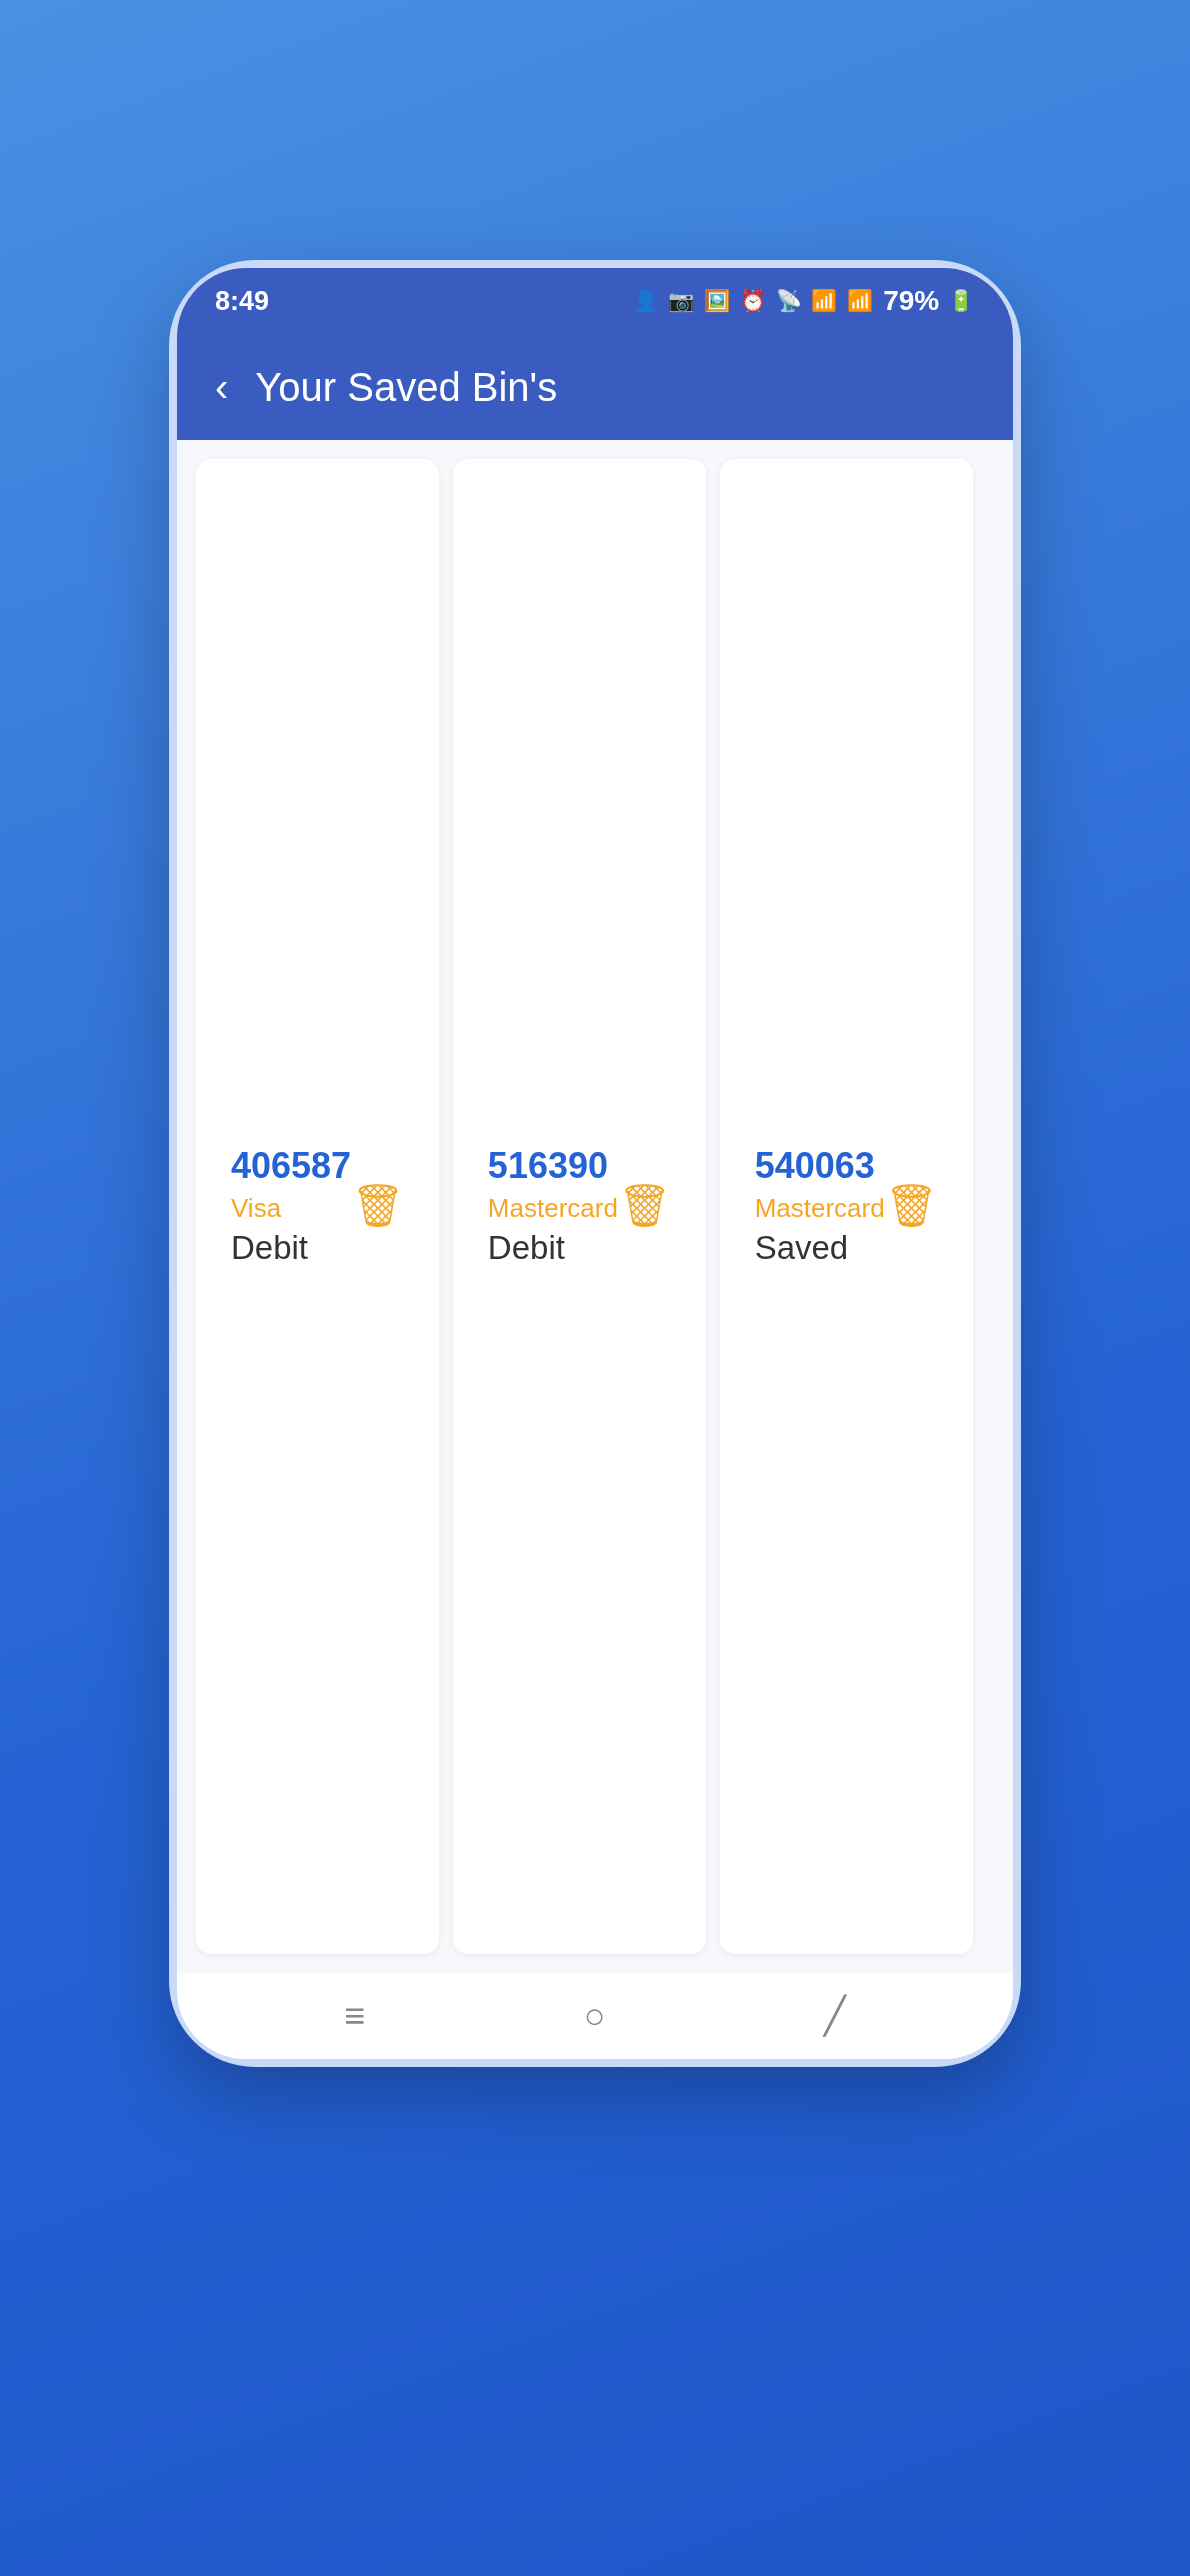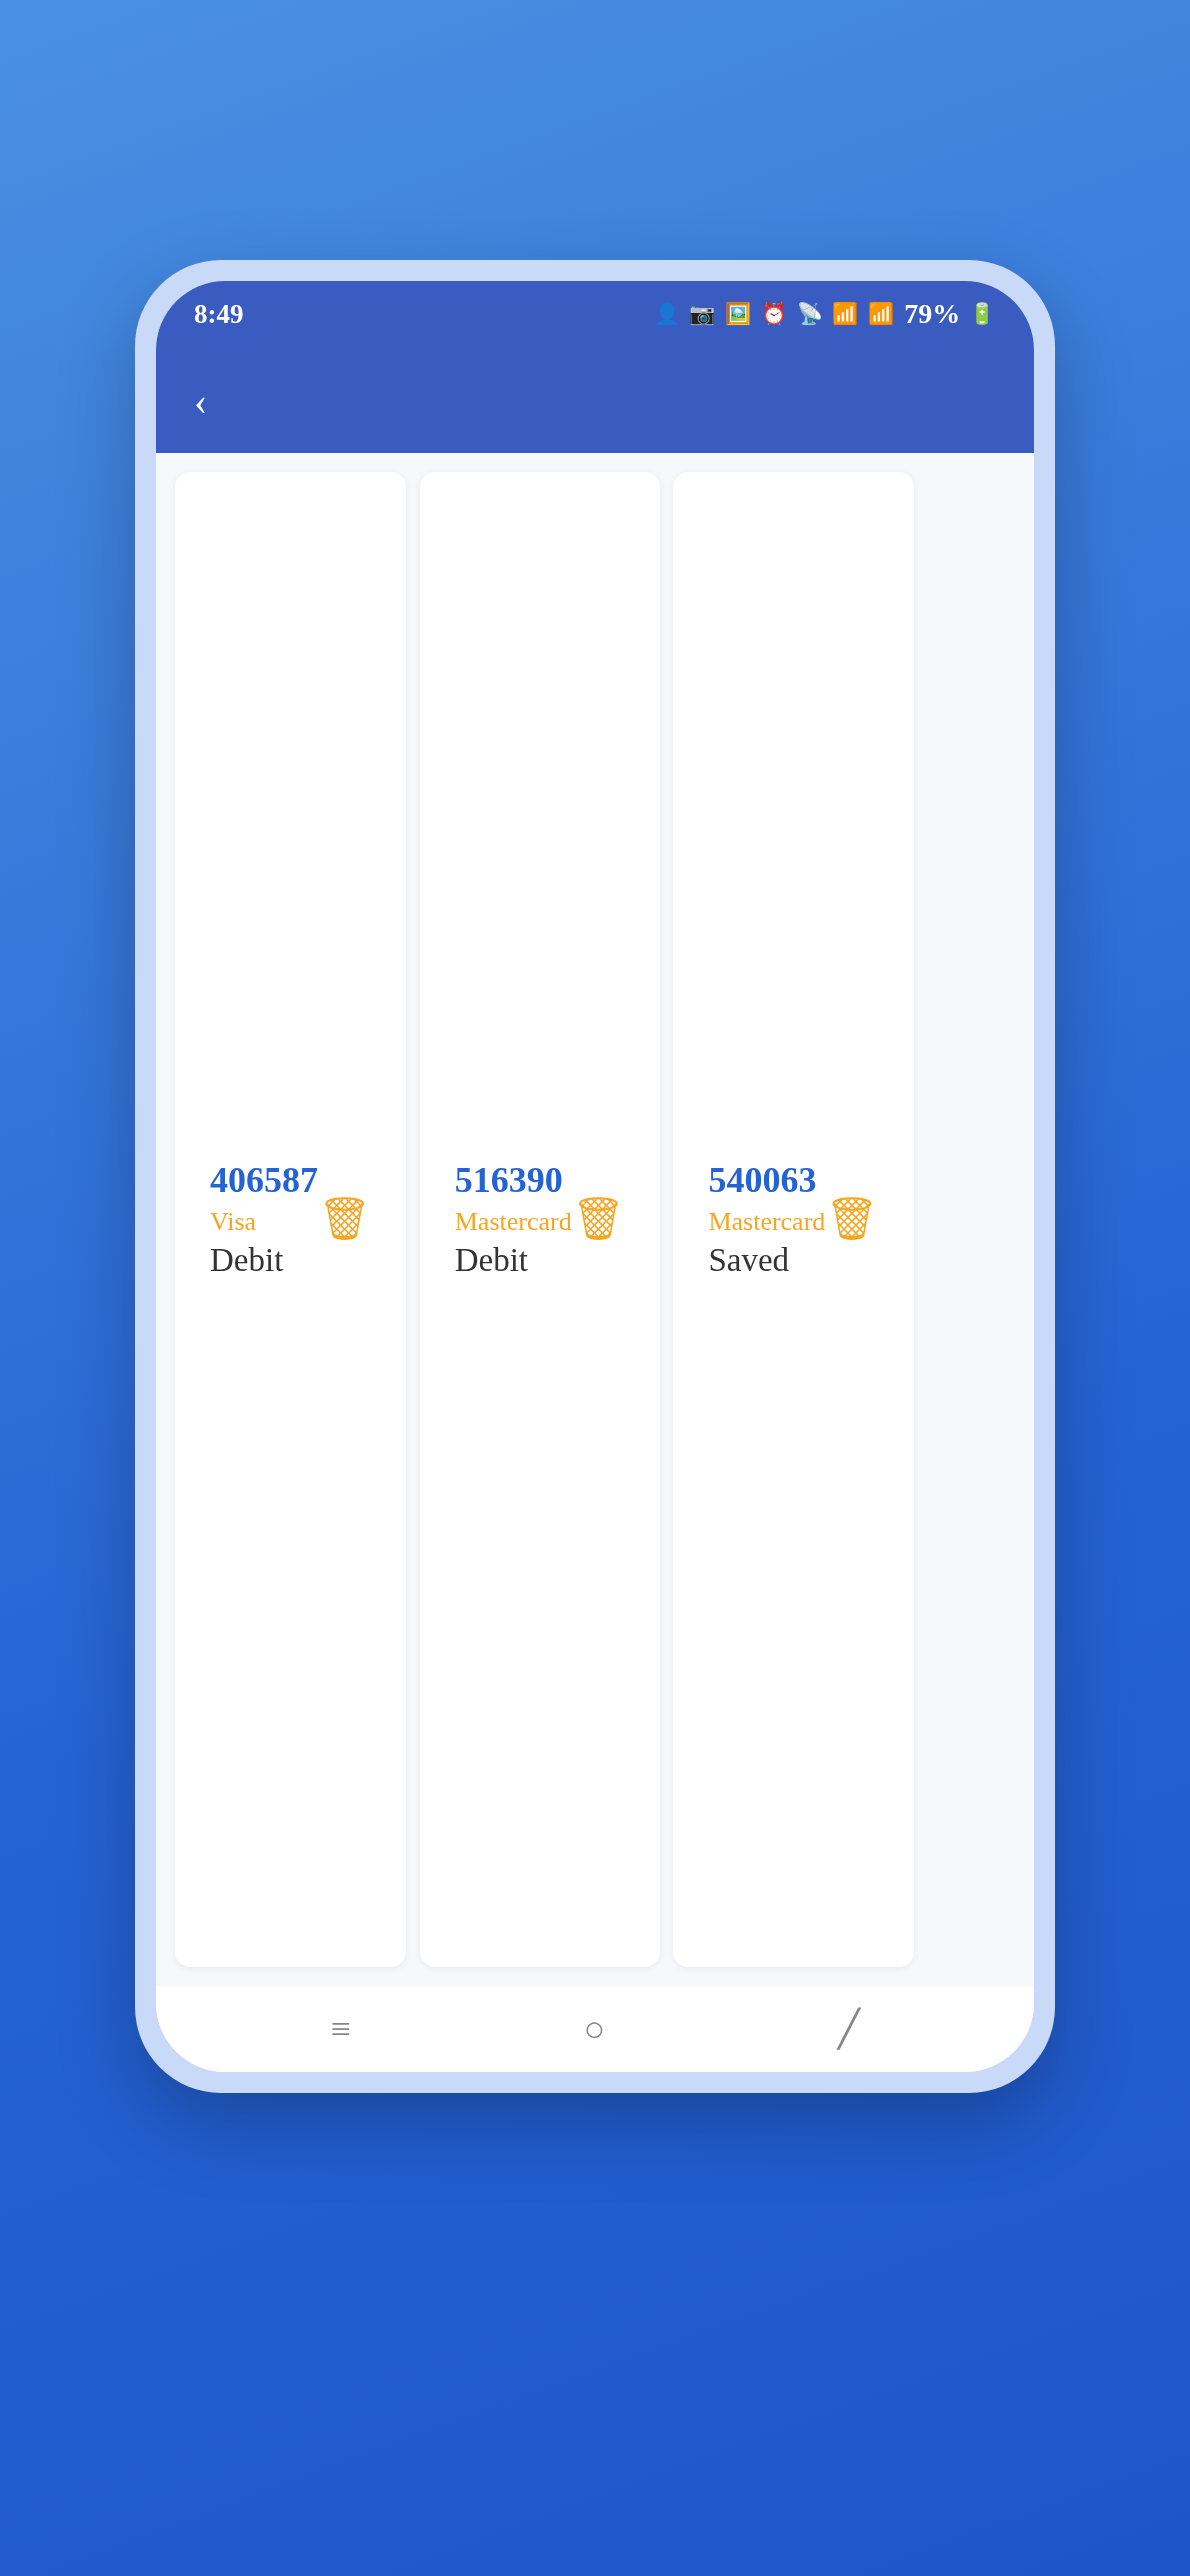--- a/index.html
+++ b/index.html
@@ -21,26 +21,25 @@
       font-weight: 800;
       text-align: center;
       line-height: 1.15;
       margin-top: 86px;
       padding: 0 77px;
       letter-spacing: -1px;
     }
 
     .phone-wrapper {
       margin-top: 77px;
-      width: 920px;
+      width: 852px;
       background: #c8daf7;
       border-radius: 86px;
-      padding: 21px;
+      padding: 8px;
       box-shadow: 0 29px 77px rgba(0,0,0,0.25);
-      font-family: Liberation Serif, serif;
     }
 
     .phone-inner {
       background: #f0f4ff;
       border-radius: 69px;
       overflow: hidden;
       width: 100%;
     }
 
     
@@ -185,20 +184,21 @@
         <span class="status-icon">📡</span>
         <span class="status-icon">📶</span>
         <span class="status-icon">📶</span>
         <span class="battery-text">79%</span>
         <span class="status-icon">🔋</span>
       </div>
     </div>
 
     <div class="app-bar">
       <span class="back-arrow">‹</span>
+      <span class="app-bar-title">Your Saved Bin's</span>
     </div>
 
     <div class="content">
 
       <div class="bin-card">
         <div class="card-info">
           <span class="bin-number">406587</span>
           <span class="network-name">Visa</span>
           <span class="card-type">Debit</span>
         </div>

